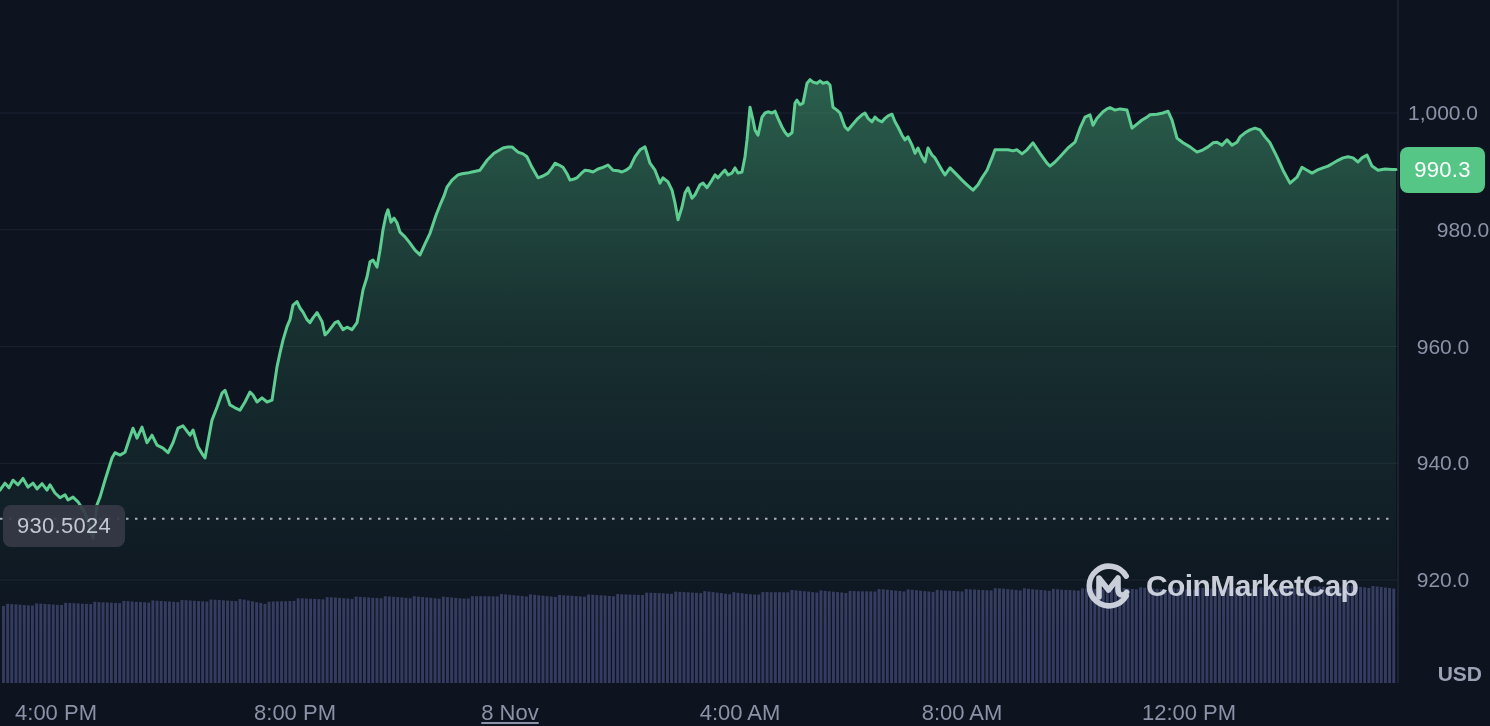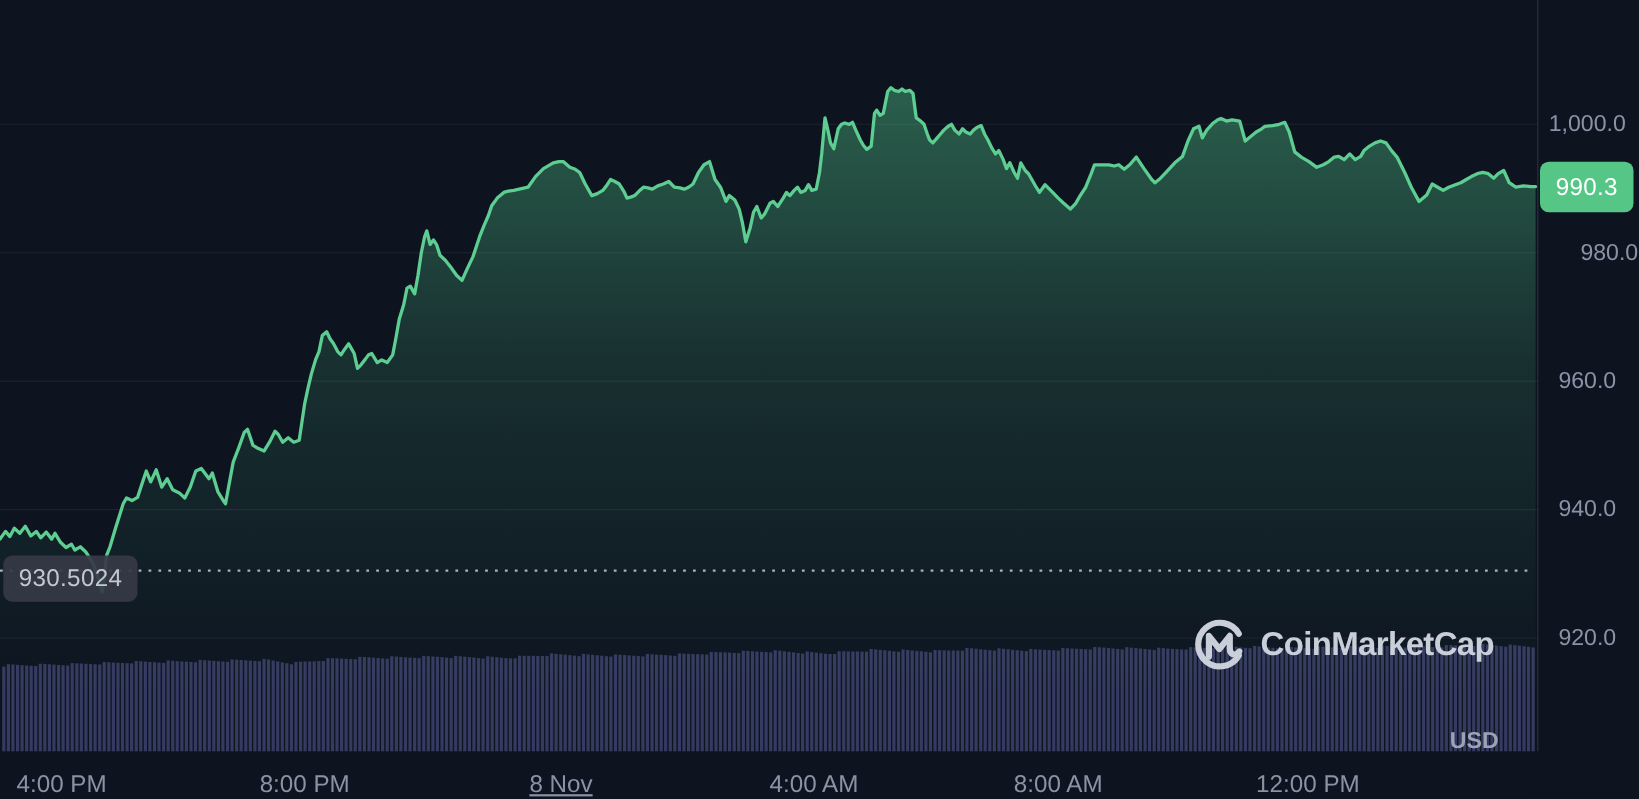--- a/index.html
+++ b/index.html
@@ -9,21 +9,21 @@
     font-family:"Liberation Sans","DejaVu Sans",sans-serif;
     -webkit-font-smoothing:antialiased;
   }
   svg.chart{position:absolute;left:0;top:0;}
   .y-axis{position:absolute;left:1398px;top:0;width:90px;height:564px;}
   .y-tick{
     position:absolute;left:0;width:90px;text-align:center;
     font-size:21px;color:var(--axis-text,#8b92a6);line-height:24px;
   }
   .unit-label{
-    position:absolute;left:1318px;top:662px;width:90px;text-align:left;
+    position:absolute;left:1392px;top:662px;width:90px;text-align:right;
     font-size:21px;font-weight:bold;color:var(--unit-text,#9ba3b5);line-height:24px;
   }
   .x-axis{position:absolute;left:0;top:0;width:1490px;height:726px;pointer-events:none;}
   .x-tick{
     position:absolute;top:701px;width:160px;text-align:center;
     font-size:22px;color:var(--axis-text,#8b92a6);line-height:24px;
   }
   .price-badge{
     position:absolute;left:1400px;width:85px;height:46px;border-radius:8px;
     background:var(--badge,#56c687);color:#fff;font-size:22px;
@@ -412,21 +412,21 @@
       <div class="y-tick" style="top: 217.75px; padding-left: 20px;">980.0</div>
       <div class="y-tick" style="top: 334.5px;">960.0</div>
       <div class="y-tick" style="top: 451.25px;">940.0</div>
       <div class="y-tick" style="top: 568px;">920.0</div>
     </div>
 
   <div class="unit-label">USD</div>
 
   <div class="x-axis" id="x-axis">
       <div class="x-tick" style="left: -24px;">4:00 PM</div>
-      <div class="x-tick" style="left: 197px;">8:00 PM</div>
+      <div class="x-tick" style="left: 215px;">8:00 PM</div>
       <div class="x-tick" style="left: 430px; text-decoration: underline;">8 Nov</div>
       <div class="x-tick" style="left: 660px;">4:00 AM</div>
       <div class="x-tick" style="left: 882px;">8:00 AM</div>
       <div class="x-tick" style="left: 1109px;">12:00 PM</div>
     </div>
 
   <div class="price-badge" id="price-badge" style="top: 146.624px;">990.3</div>
 
   <div class="ref-tooltip" id="ref-tooltip" style="top: 504.692px;">930.5024</div>
 

